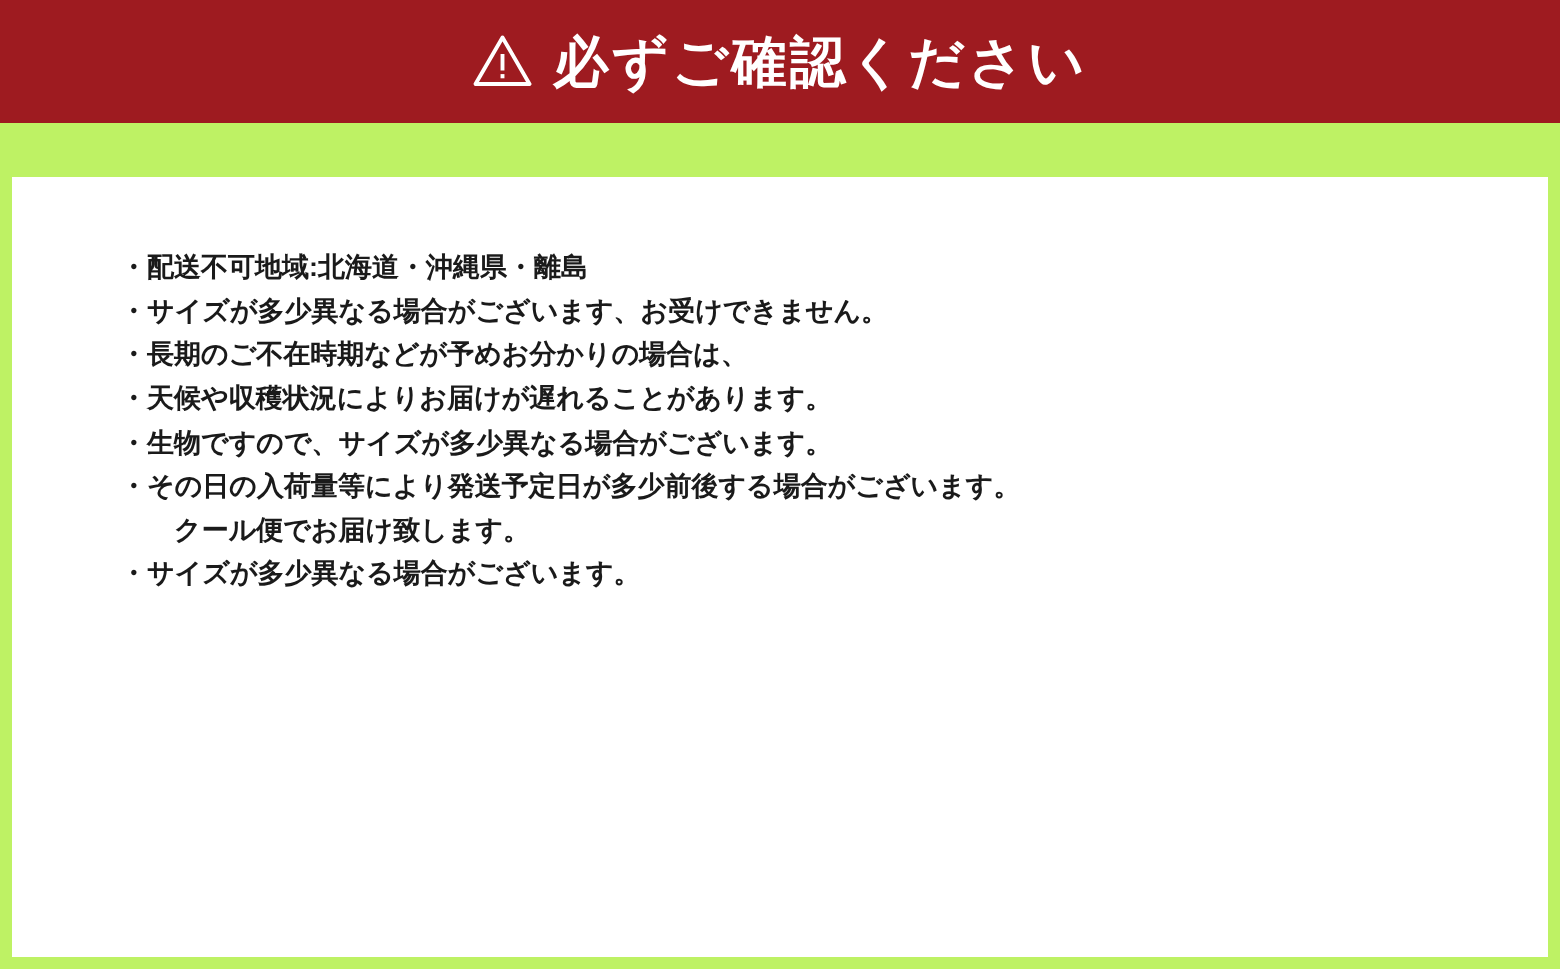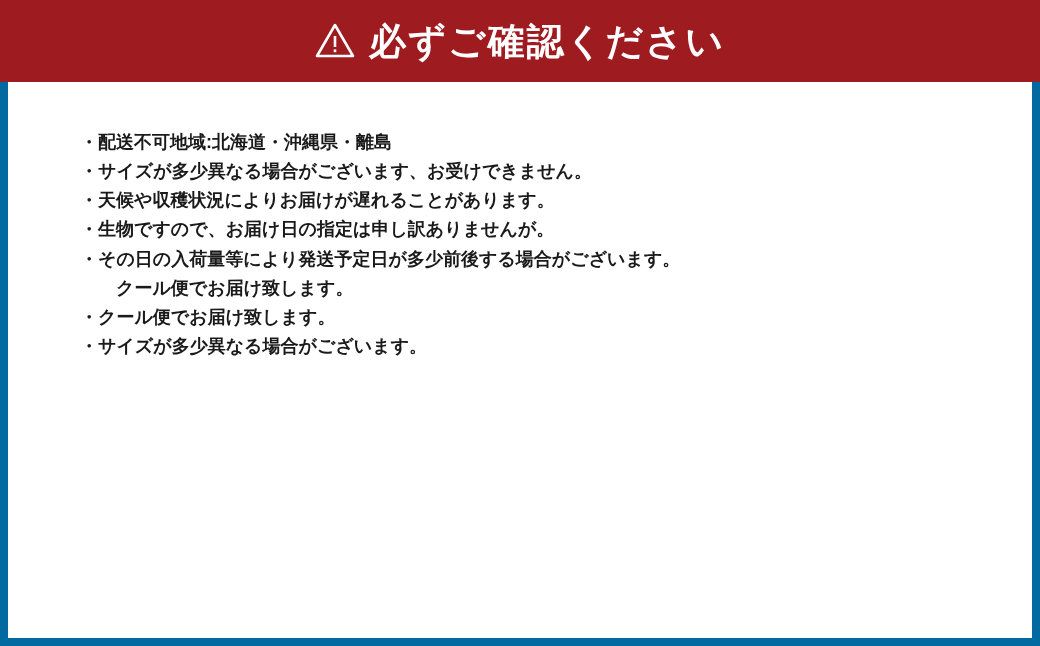--- a/index.html
+++ b/index.html
@@ -10,24 +10,25 @@
     width: 1040px;
     height: 646px;
     background: #9e1b20;
     font-family: "Liberation Sans", sans-serif;
     overflow: hidden;
   }
   .notice-card {
     position: relative;
     width: 1040px;
     height: 646px;
-    background: #0369a1;
+    background: #bef264;
     box-sizing: border-box;
     display: flex;
     flex-direction: column;
+    gap: 36px;
   }
   .notice-header {
     height: 82px;
     flex: 0 0 82px;
     display: flex;
     align-items: center;
     justify-content: center;
     color: #ffffff;
     background: #9e1b20;
   }
@@ -94,22 +95,22 @@
         <rect x="18.7" y="28.4" width="2.6" height="2.8" fill="#ffffff"></rect>
       </svg>
     </span>
     <span class="notice-title">必ずご確認ください</span>
   </div>
 
   <div class="notice-body">
     <ul class="notice-list">
       <li class="lvl-bullet">・配送不可地域:北海道・沖縄県・離島</li>
       <li class="lvl-bullet">・サイズが多少異なる場合がございます、お受けできません。</li>
+      <li class="lvl-bullet">・長期のご不在時期などが予めお分かりの場合は、</li>
       <li class="lvl-bullet">・天候や収穫状況によりお届けが遅れることがあります。</li>
-      <li class="lvl-bullet">・生物ですので、お届け日の指定は申し訳ありませんが。</li>
+      <li class="lvl-bullet">・生物ですので、サイズが多少異なる場合がございます。</li>
       <li class="lvl-bullet">・その日の入荷量等により発送予定日が多少前後する場合がございます。</li>
       <li class="lvl-indent">クール便でお届け致します。</li>
-      <li class="lvl-bullet">・クール便でお届け致します。</li>
       <li class="lvl-bullet">・サイズが多少異なる場合がございます。</li>
     </ul>
   </div>
 
 </div>
 
 </body></html>

